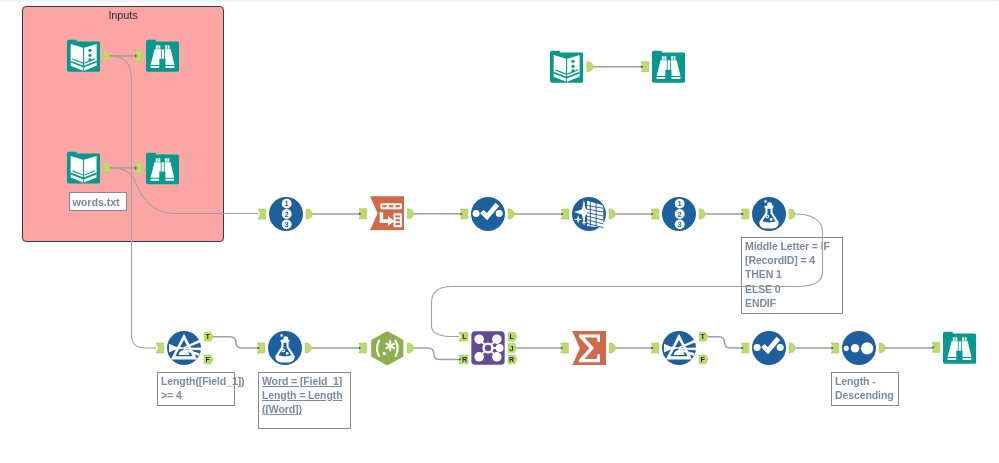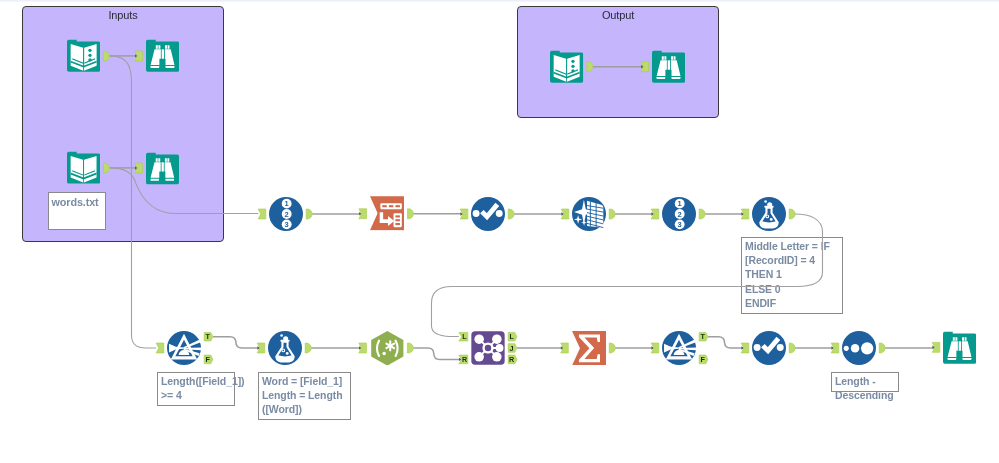--- a/index.html
+++ b/index.html
@@ -2,21 +2,21 @@
 <html><head>
 <meta charset="utf-8">
 <title>Alteryx Workflow Canvas</title>
 <style>
   html,body{margin:0;padding:0;}
   body{width:999px;height:463px;overflow:hidden;background:#ffffff;
        font-family:"Liberation Sans", sans-serif;-webkit-font-smoothing:antialiased;}
   #canvas{position:relative;width:999px;height:463px;background:#ffffff;}
   .topband{position:absolute;left:0;top:0;width:999px;height:2px;
        background:linear-gradient(#e8ecf7,#f7f9fd);}
-  .container{position:absolute;border:1.3px solid #3a3a3a;border-radius:4px;background:#c4b5fd;box-sizing:border-box;}
+  .container{position:absolute;border:1.3px solid #3a3a3a;border-radius:4px;background:#fca5a5;box-sizing:border-box;}
   .container-title{position:absolute;top:1.5px;left:0;width:100%;text-align:center;
        font-size:11px;color:#2b2b38;letter-spacing:-0.15px;}
   .tool{position:absolute;}
   .tool svg{display:block;}
   .anno{position:absolute;border:1px solid #8a8a8a;background:#fff;box-sizing:border-box;
         font-size:10.5px;line-height:14.4px;color:#7a8ba3;white-space:pre-line;
         padding:0.5px 0 0 3px;font-weight:600;letter-spacing:-0.1px;}
   .flabel{position:absolute;border:1px solid #8a8a8a;background:#fff;box-sizing:border-box;
         font-size:10.8px;line-height:13px;color:#7a8ba3;padding:2.5px 0 0 2.5px;font-weight:600;letter-spacing:-0.1px;}
   svg.wires{position:absolute;left:0;top:0;width:999px;height:463px;}
@@ -194,23 +194,20 @@
 <circle cx="12.5" cy="51" r="7.5" fill="#fff"></circle>
 <circle cx="38.5" cy="51" r="12.5" fill="#fff"></circle>
 <circle cx="74" cy="51" r="18" fill="#fff"></circle>
           </g>
         </symbol>
 </defs>
     </svg>
 
   <div class="container" style="left:22px;top:6px;width:202px;height:236px;">
     <div class="container-title">Inputs</div>
-  </div>
-  <div class="container" style="left:517px;top:6px;width:202px;height:112px;">
-    <div class="container-title">Output</div>
   </div>
   <svg class="wires">
     <g>
       <path d="M109.2 55.9 H137.2" fill="none" stroke="#9e9e9e" stroke-width="1.5"></path>
       <path d="M135.0 54.2 L137.6 55.9 L135.0 57.6 Z" fill="#5d5d5d"></path>
       <path d="M109.4 167.9 H137.2" fill="none" stroke="#9e9e9e" stroke-width="1.5"></path>
       <path d="M135.0 166.3 L137.6 168.0 L135.0 169.7 Z" fill="#5d5d5d"></path>
       <path d="M592.8 66.8 H643.3" fill="none" stroke="#9e9e9e" stroke-width="1.5"></path>
       <path d="M641.1 65.0 L643.7 66.8 L641.1 68.5 Z" fill="#5d5d5d"></path>
       <path d="M109.2 55.9 C124.0 55.9 131.5 61.9 131.5 81.9 V335.0 C131.5 345.0 137.0 348.0 146.0 348.0 H156.2" fill="none" stroke="#a0a0a0" stroke-width="1.1"></path>
@@ -392,29 +389,29 @@
   <div class="tool" style="left:842.0px;top:331.0px;width:34.0px;height:34.0px;">
     <svg viewBox="0 0 100 100" width="34.0" height="34.0">
         <use href="#ic-sort-icon"></use>
       </svg>
   </div>
   <div class="tool" style="left:943.0px;top:330.7px;width:33.3px;height:33.3px;">
     <svg viewBox="0 0 100 100" width="33.3" height="33.3">
         <use href="#ic-binoculars-icon"></use>
       </svg>
   </div>
-  <div class="flabel" style="left:48px;top:192.0px;width:57.5px;height:38px;">words.txt</div>
+  <div class="flabel" style="left:69px;top:192.0px;width:57.5px;height:19px;">words.txt</div>
   <div class="anno" style="left:741.0px;top:237.0px;width:102.0px;height:77.0px;">Middle Letter = IF
 [RecordID] = 4
 THEN 1
 ELSE 0
 ENDIF</div>
   <div class="anno" style="left:157.0px;top:372.0px;width:78px;height:34.0px;">Length([Field_1])
 &gt;= 4</div>
-  <div class="anno" style="left:258.0px;top:372.0px;width:93.0px;height:48.0px;">Word = [Field_1]
+  <div class="anno" style="left:258.0px;top:372.0px;width:93.0px;height:57px;text-decoration:underline;">Word = [Field_1]
 Length = Length
 ([Word])</div>
-  <div class="anno" style="left:831.0px;top:372.0px;width:68.0px;height:20px;">Length -
+  <div class="anno" style="left:831.0px;top:372.0px;width:68.0px;height:34.0px;">Length -
 Descending</div>
   <svg class="wires">
     <path d="M795.1 214.0 C810.0 214.0 822.5 219.0 822.5 232.0 L822.5 272.0 C822.5 283.0 812.0 286.5 797.0 286.5 L452.0 286.5 C438.0 286.5 431.5 292.0 431.5 303.0 L431.5 326.0 C431.5 332.0 438.0 336.0 450.0 336.5 L458.8 336.5" fill="none" stroke="#a0a0a0" stroke-width="1.1"></path>
   </svg>
 </div>
 
 </body></html>

